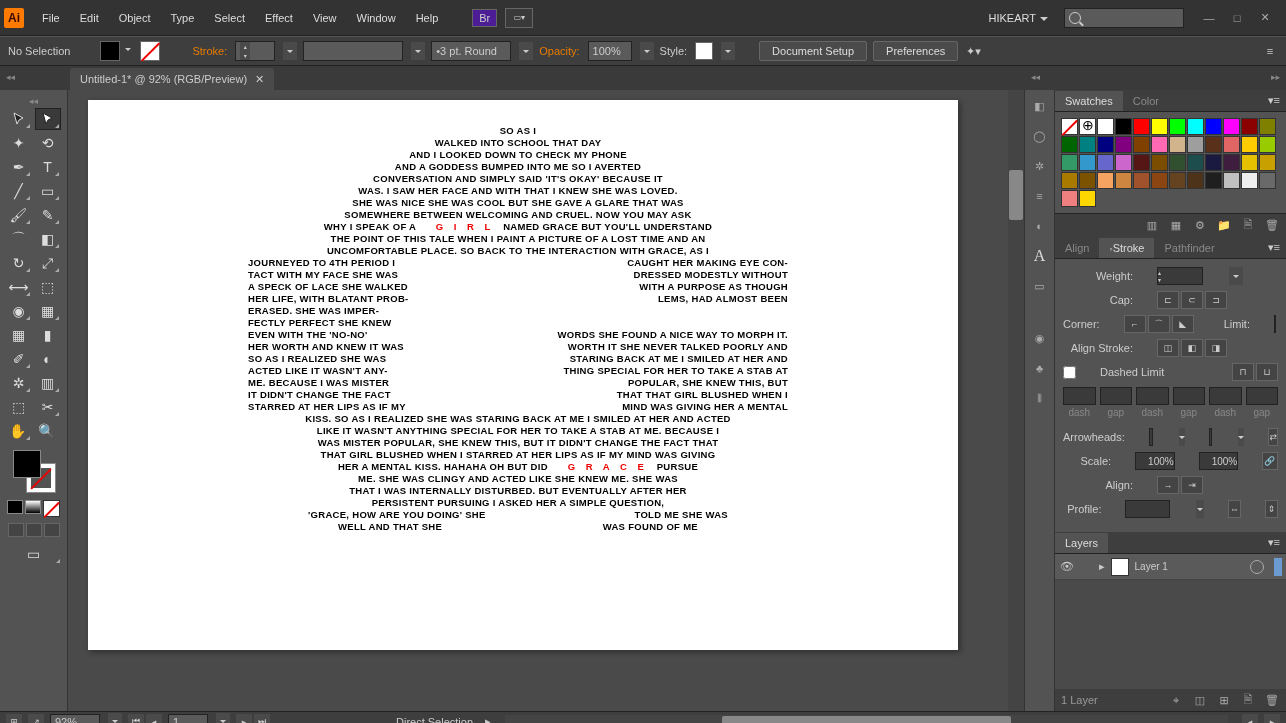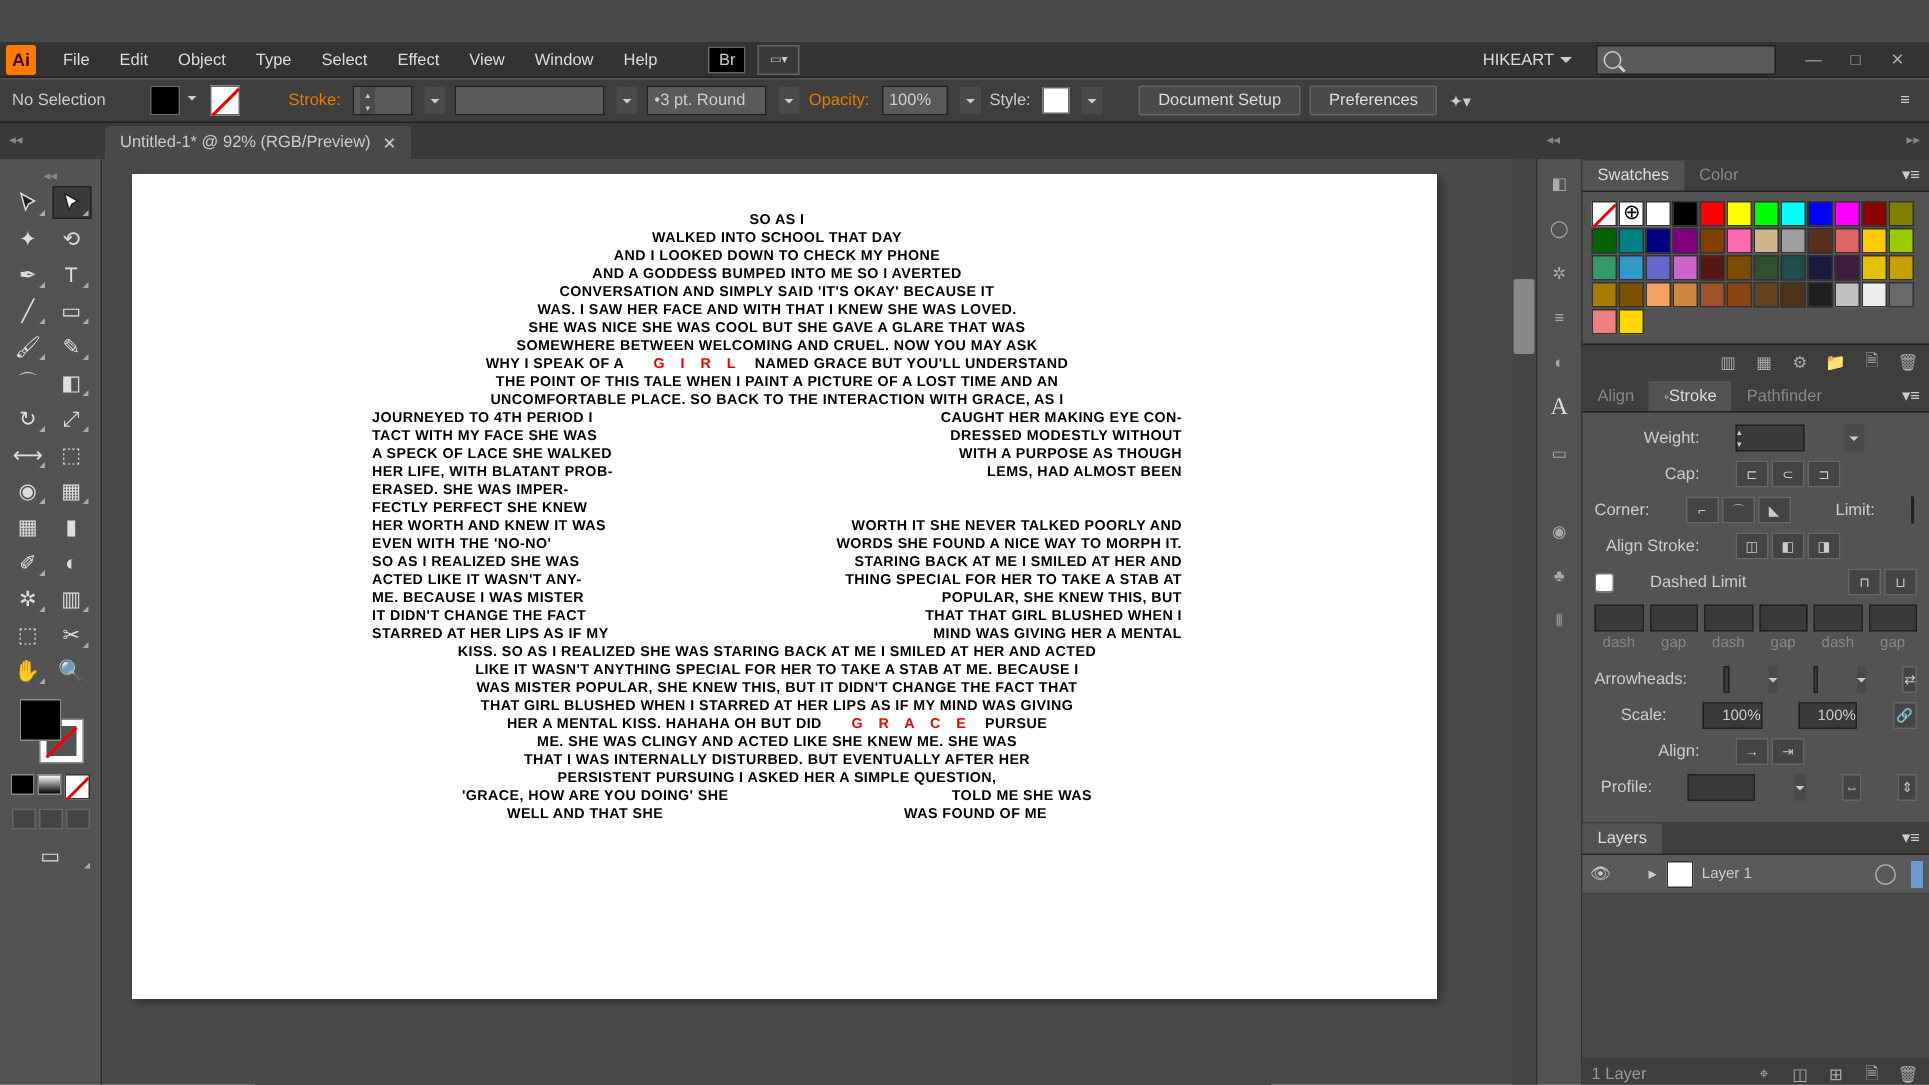--- a/index.html
+++ b/index.html
@@ -1,23 +1,23 @@
 <!DOCTYPE html>
 <html><head>
 <meta charset="utf-8">
 <style>
 * { box-sizing: border-box; margin: 0; padding: 0; font-family: Tahoma, Arial, sans-serif; }
 body { background: #4a4a4a; width: 1286px; height: 723px; overflow: hidden; font-size: 11px; color: #ccc; user-select: none; }
 
 
-.menubar { height: 24px; background: #333; display: flex; align-items: center; padding: 0 4px; border-bottom: 1px solid #222; margin-top: 28px; }
+.menubar { height: 36px; background: #333; display: flex; align-items: center; padding: 0 4px; border-bottom: 1px solid #222; }
 .ai-logo { width: 20px; height: 20px; background: #ff7b00; color: #3a0a00; font-weight: bold; display: flex; align-items: center; justify-content: center; font-size: 12px; margin-right: 8px; border-radius: 2px; }
 .menubar-item { padding: 4px 10px; color: #ddd; cursor: pointer; }
 .menubar-spacer { flex: 1; }
-.br-btn { border: 1px solid #666; padding: 2px 6px; margin: 0 4px; background: #000000; }
+.br-btn { border: 1px solid #666; padding: 2px 6px; margin: 0 4px; background: #4c1d95; }
 .workspace-btn { width: 28px; height: 20px; border: 1px solid #666; background: #3a3a3a; margin: 0 4px; display:flex;align-items:center;justify-content:center; }
 .user-label { padding: 0 8px; color: #ddd; }
 .user-dd { display:inline-block; width:0;height:0;border-left:4px solid transparent;border-right:4px solid transparent;border-top:4px solid #ccc;margin-left:4px;vertical-align:middle;}
 .search-box { width: 120px; height: 20px; background: #5a5a5a; border: 1px solid #222; margin: 0 8px; display:flex;align-items:center;padding:0 4px; }
 .search-icon { width:12px;height:12px;border:1.5px solid #ccc;border-radius:50%;position:relative; }
 .search-icon::after{content:'';position:absolute;width:5px;height:1.5px;background:#ccc;bottom:-2px;right:-4px;transform:rotate(45deg);}
 .win-btns { display: flex; gap: 10px; padding: 0 8px; }
 .win-btn { width: 18px; height: 14px; color: #aaa; display:flex;align-items:center;justify-content:center;font-size:11px; }
 
 
@@ -298,26 +298,26 @@
           </div>
           <div class="split">
             <span>erased.  she  was  imper-</span>
             <span></span>
           </div>
           <div class="split">
             <span>fectly perfect she knew</span>
             <span></span>
           </div>
           <div class="split">
+            <span>even   with   the   'no-no'</span>
+            <span>words she found a nice way to morph it.</span>
+          </div>
+          <div class="split">
             <span>her worth and knew it was</span>
             <span>worth it she never talked poorly and</span>
-          </div>
-          <div class="split">
-            <span>even   with   the   'no-no'</span>
-            <span>words she found a nice way to morph it.</span>
           </div>
           <div class="split">
             <span>so as i realized she was</span>
             <span>staring back at me i smiled at her and</span>
           </div>
           <div class="split">
             <span>acted like it wasn't any-</span>
             <span>thing special for her to take a stab at</span>
           </div>
           <div class="split">

